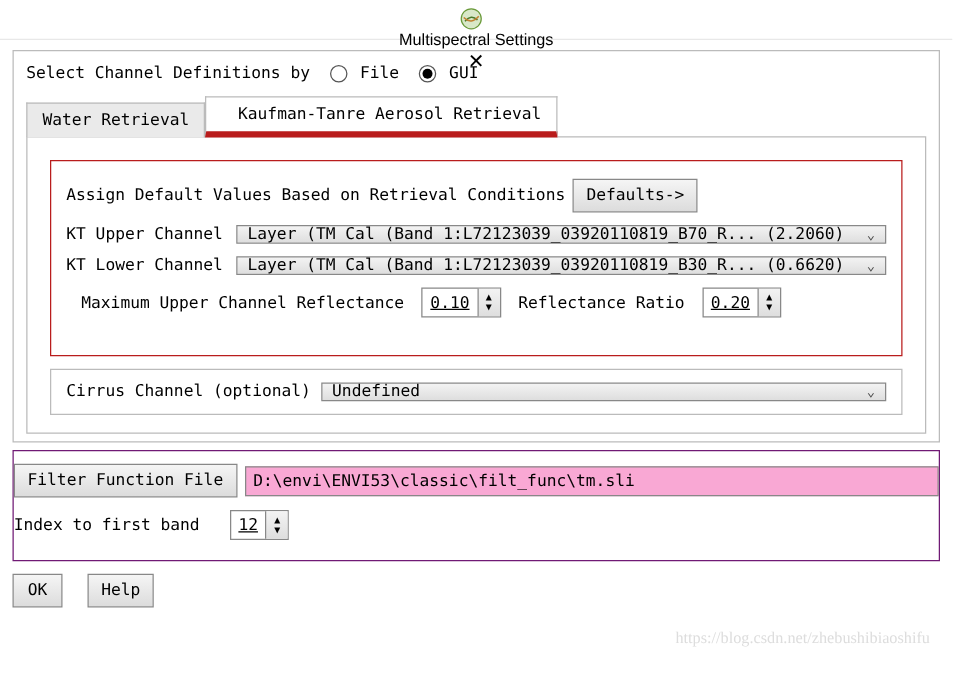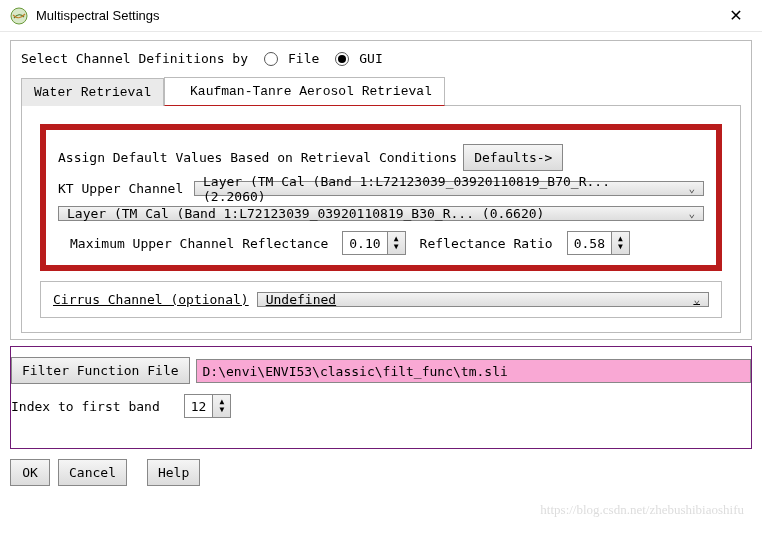--- a/index.html
+++ b/index.html
@@ -11,20 +11,21 @@
       height: 546px;
       overflow: hidden;
       color: #000;
     }
     .titlebar {
       display: flex;
       align-items: center;
       padding: 6px 10px;
       height: 32px;
       border-bottom: 1px solid #e8e8e8;
+      flex-direction: column;
     }
     .app-icon {
       width: 18px; height: 18px;
       margin-right: 8px;
       display: inline-flex;
       align-items: center;
       justify-content: center;
     }
     .title-text { flex: 1; font-family: Arial, sans-serif; }
     .close-btn {
@@ -62,44 +63,43 @@
     .radio.selected::after {
       content: "";
       width: 8px; height: 8px;
       background: #000;
       border-radius: 50%;
     }
     .tabs {
       display: flex;
       align-items: flex-end;
       margin-top: 4px;
-      font-family: Liberation Mono, monospace;
     }
     .tab {
       padding: 6px 12px;
       border: 1px solid #bbb;
       border-bottom: none;
       background: #eaeaea;
       font-size: 13px;
       position: relative;
       top: 1px;
     }
     .tab.active {
       background: #fff;
-      border-bottom: 1px solid #b91c1c;
+      border-bottom: 5px solid #b91c1c;
       z-index: 2;
       padding-left: 25px;
     }
     .tab-panel {
       border: 1px solid #bbb;
       padding: 18px 18px 14px 18px;
     }
     .tab-inner {
-      border: 6px solid #b91c1c;
-      padding: 14px 12px 0 12px;
+      border: 1px solid #b91c1c;
+      padding: 14px 12px 20px 12px;
       margin-bottom: 10px;
     }
     .defaults-btn, .btn, .file-label-btn {
       border: 1px solid #888;
       background: linear-gradient(#f5f5f5, #dcdcdc);
       padding: 5px 10px;
       display: inline-flex;
       align-items: center;
       min-width: 40px;
       justify-content: center;
@@ -128,39 +128,39 @@
       display: flex;
       align-items: center;
       border: 1px solid #888;
       background: #fff;
       height: 24px;
     }
     .spinner .val {
       padding: 0 6px;
       min-width: 38px;
       text-align: left;
+      text-decoration: underline;
     }
     .spinner .arrows {
       display: flex;
       flex-direction: column;
       justify-content: center;
       align-items: center;
       width: 18px;
       border-left: 1px solid #888;
       height: 100%;
       background: linear-gradient(#f3f3f3,#dedede);
     }
     .spinner .arrows span { font-size: 8px; line-height: 8px; }
     .cirrus-block {
       border: 1px solid #bbb;
       padding: 10px 12px;
       display: flex;
       align-items: center;
       gap: 8px;
-      text-decoration: underline;
     }
     .bottom-panel {
       border: 1px solid #701a75;
       padding: 10px 0;
     }
     .textinput {
       border: 1px solid #888;
       background: #f9a8d4;
       padding: 4px 6px;
       flex: 1;
@@ -225,38 +225,39 @@
 
         <div class="row">
           <span class="labelcol">KT Upper Channel</span>
           <div class="dropdown">
             <span>Layer (TM Cal (Band 1:L72123039_03920110819_B70_R... (2.2060)</span>
             <span class="chev">⌄</span>
           </div>
         </div>
 
         <div class="row">
+          <span class="labelcol">KT Lower Channel</span>
           <div class="dropdown">
             <span>Layer (TM Cal (Band 1:L72123039_03920110819_B30_R... (0.6620)</span>
             <span class="chev">⌄</span>
           </div>
         </div>
 
         <div class="row" style="gap:14px;margin-left:12px;">
           <span class="labelcol-wide">Maximum Upper Channel Reflectance</span>
           <div class="spinner">
             <span class="val">0.10</span>
             <div class="arrows">
                 <span>▲</span>
                 <span>▼</span>
               </div>
           </div>
           <span>Reflectance Ratio</span>
           <div class="spinner">
-            <span class="val">0.58</span>
+            <span class="val">0.20</span>
             <div class="arrows">
                 <span>▲</span>
                 <span>▼</span>
               </div>
           </div>
         </div>
       </div>
 
       <div class="cirrus-block">
         <span>Cirrus Channel (optional)</span>
@@ -266,33 +267,32 @@
         </div>
       </div>
     </div>
   </div>
 
   <div class="bottom-panel">
     <div class="row">
       <span class="file-label-btn">Filter Function File</span>
       <div class="textinput">D:\envi\ENVI53\classic\filt_func\tm.sli</div>
     </div>
-    <div class="row" style="margin-bottom:20px;gap:24px;">
+    <div class="row" style="margin-bottom:6px;gap:24px;">
       <span>Index to first band</span>
       <div class="spinner">
         <span class="val" style="min-width:26px;">12</span>
         <div class="arrows">
             <span>▲</span>
             <span>▼</span>
           </div>
       </div>
     </div>
   </div>
 
   <div class="button-row">
     <span class="btn">OK</span>
-    <span class="btn">Cancel</span>
     <span style="width:4px"></span>
     <span class="btn">Help</span>
   </div>
 </div>
 
 <div class="watermark">https://blog.csdn.net/zhebushibiaoshifu</div>
 
 </body></html>

